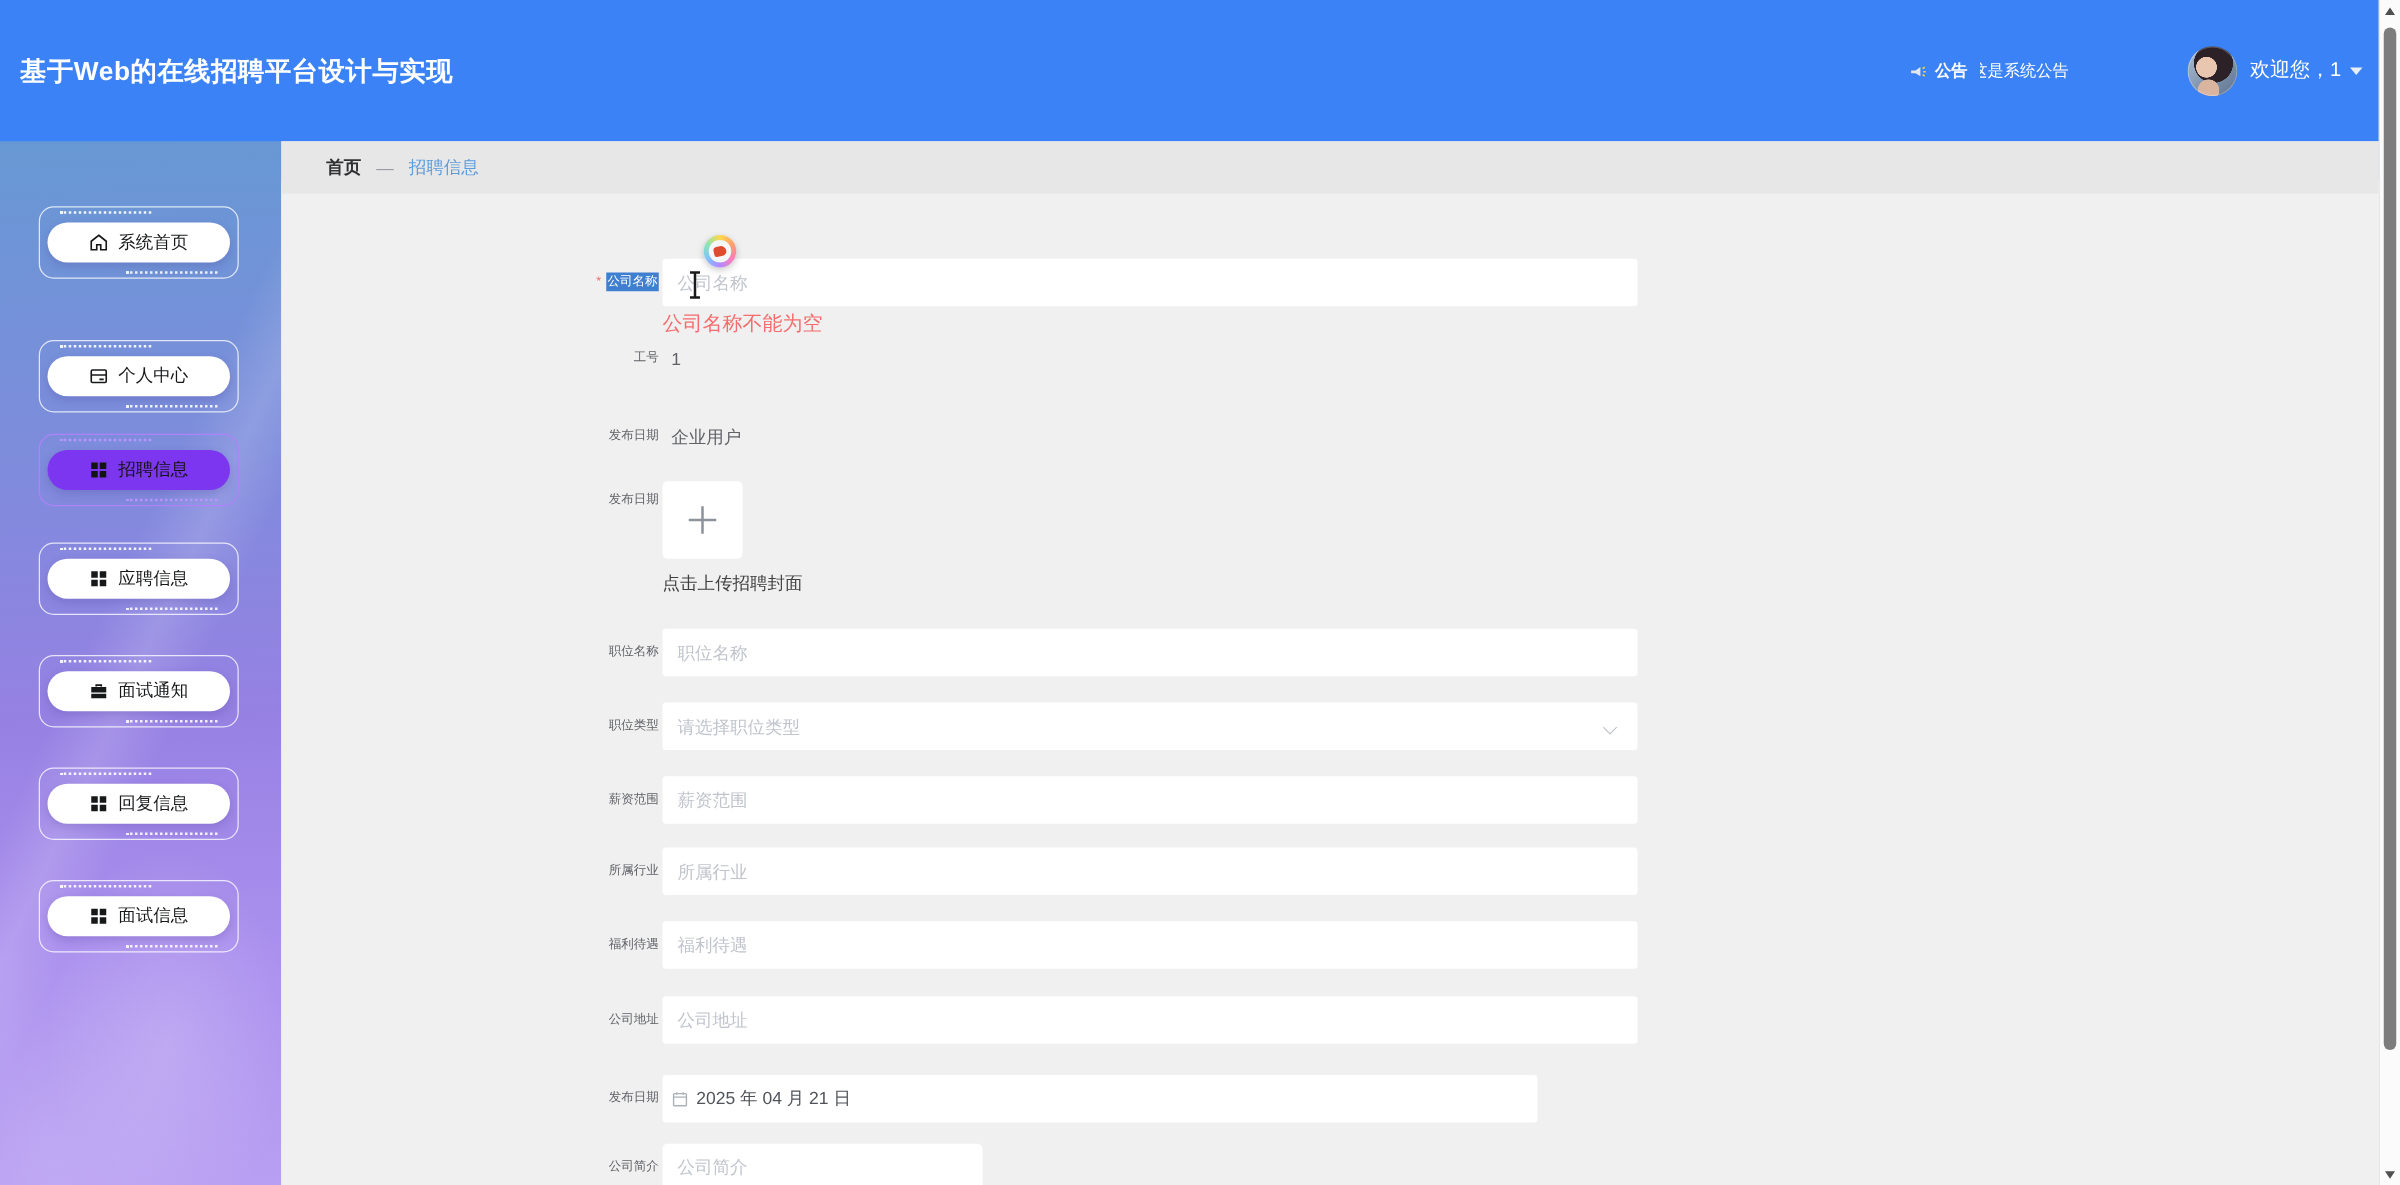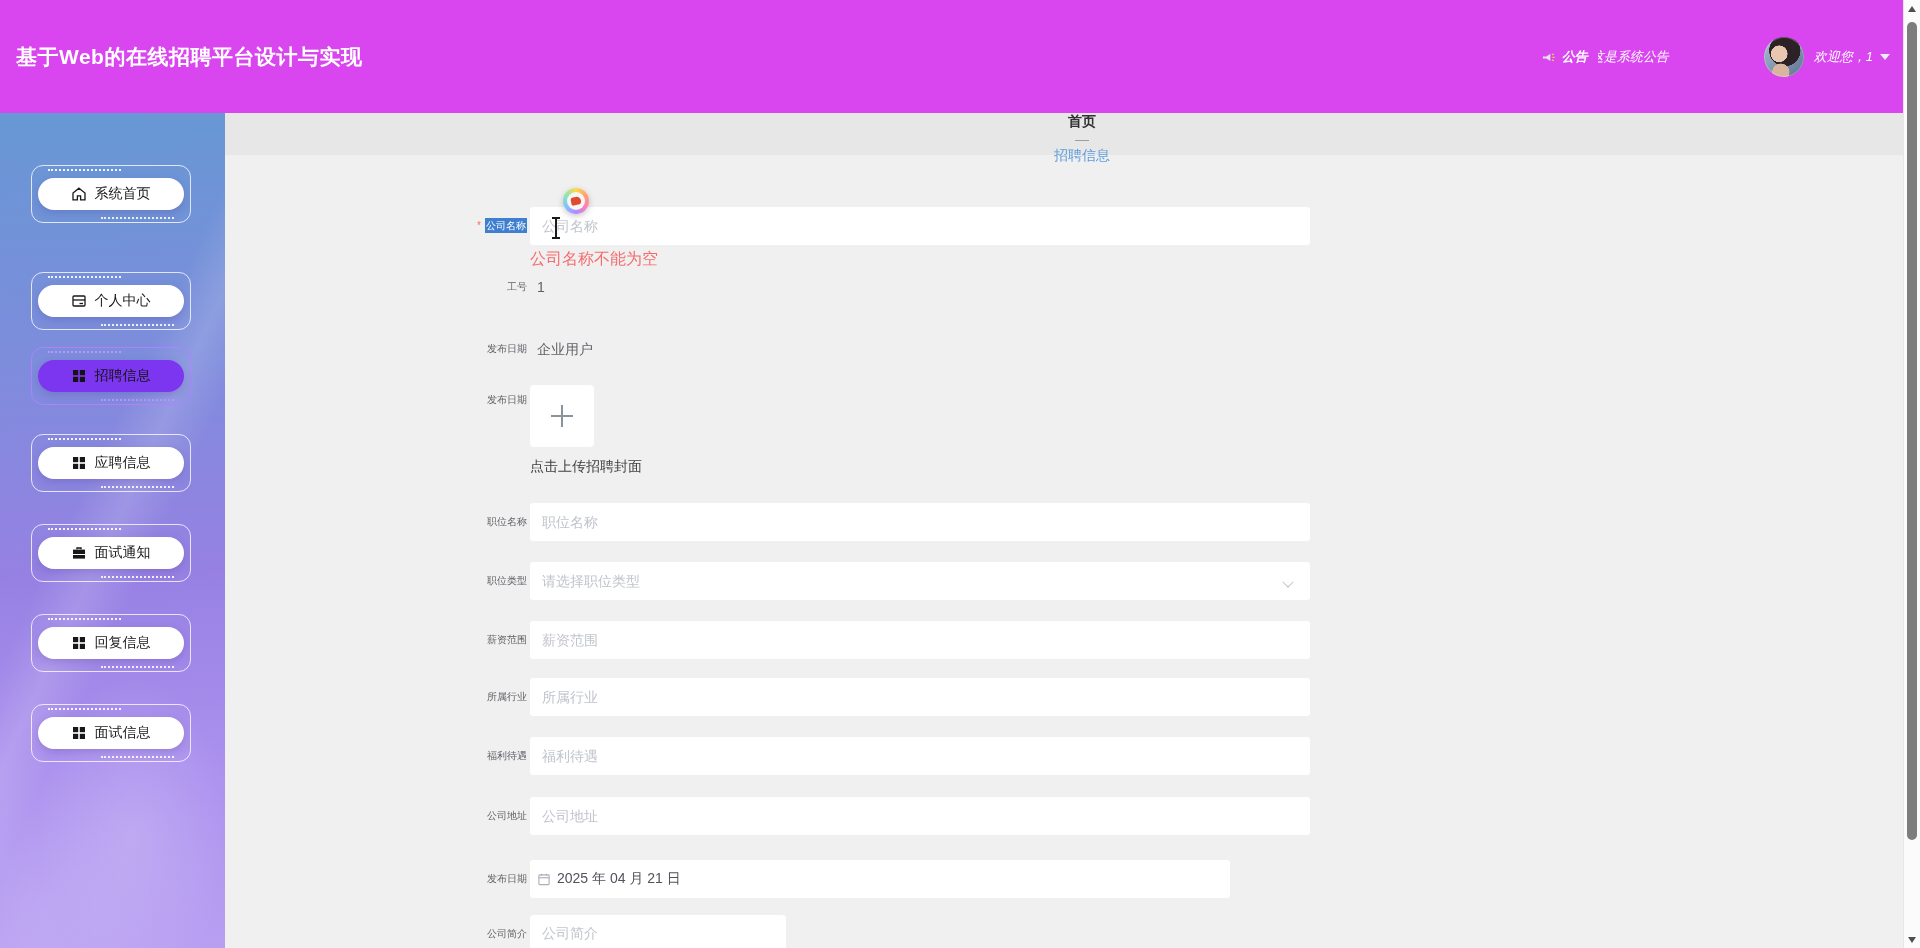--- a/index.html
+++ b/index.html
@@ -1,35 +1,35 @@
 <!DOCTYPE html>
 <html><head>
 <meta charset="utf-8">
 <style>
   html,body{margin:0;padding:0;background:#fff;}
   .page{position:relative;width:1920px;height:948px;overflow:hidden;
         font-family:"Liberation Sans","DejaVu Sans",sans-serif;background:#f0f0f1;}
 
   
-  .top-header{position:absolute;top:0;left:0;width:100%;height:145px;background:#d946ef;}
+  .top-header{position:absolute;top:0;left:0;width:100%;height:145px;background:#3b82f6;}
   .app-title{position:absolute;left:16px;top:0;height:113px;display:flex;align-items:center;
              margin:0;color:#fff;font-size:21px;font-weight:bold;letter-spacing:.5px;}
-  .header-right{position:absolute;right:30px;top:0;height:113px;display:flex;align-items:center;color:#fff;font-style:italic;}
+  .header-right{position:absolute;right:30px;top:0;height:113px;display:flex;align-items:center;color:#fff;}
   .announce{display:flex;align-items:center;font-size:13px;margin-right:86px;}
   .announce-label{font-weight:600;margin:0 10px 0 6px;}
   .marquee{width:80px;overflow:hidden;white-space:nowrap;}
   .marquee span{display:inline-block;margin-left:-7px;}
   .avatar{width:40px;height:40px;border-radius:50%;overflow:hidden;
     background:
       radial-gradient(circle at 38% 42%, #e9c6b0 0 24%, rgba(233,198,176,0) 25%),
       radial-gradient(circle at 42% 88%, #d9b49e 0 20%, rgba(217,180,158,0) 21%),
       radial-gradient(circle at 52% 34%, #2c2126 0 46%, rgba(44,33,38,0) 47%),
       linear-gradient(135deg,#aebfd6 0%,#7e93ad 55%,#5d7390 100%);
     box-shadow:inset 0 0 0 1px rgba(255,255,255,.25);}
-  .welcome{font-size:13px;margin-left:10px;}
+  .welcome{font-size:16px;margin-left:10px;}
   .caret-down{margin-left:7px;width:0;height:0;border-left:5px solid transparent;
               border-right:5px solid transparent;border-top:6px solid #e9eef7;}
 
   
   .sidebar{position:absolute;left:0;top:113px;width:225px;height:835px;overflow:hidden;
     background:linear-gradient(178deg,#6798d4 0%,#7e8cdc 30%,#9681e3 55%,#ab90ee 78%,#b99ff2 100%);}
   .sidebar::before{content:"";position:absolute;inset:0;pointer-events:none;
     background:
       linear-gradient(115deg,transparent 42%,rgba(255,255,255,.14) 50%,transparent 58%),
       radial-gradient(140px 220px at 60% 86%,rgba(255,255,255,.18),transparent 70%),
@@ -44,21 +44,21 @@
              display:flex;align-items:center;justify-content:center;gap:9px;font-size:14px;color:#17181a;
              box-shadow:0 3px 8px rgba(70,50,140,.22);}
   .menu-item.active .menu-pill{background:#7d36ef;color:#141414;}
   .menu-item.active .menu-frame{border-color:rgba(176,130,252,.95);}
   .menu-item.active .menu-frame::before,.menu-item.active .menu-frame::after{border-top-color:rgba(190,150,255,.95);}
   .mi-icon{display:inline-flex;width:14px;height:14px;}
 
   
   .content{position:absolute;left:225px;top:113px;width:1678px;height:835px;background:#f0f0f1;overflow:hidden;}
   .crumb-bar{position:absolute;top:0;left:0;width:100%;height:42px;background:#e7e7e8;
-             display:flex;align-items:center;padding-left:36px;box-sizing:border-box;font-size:14px;flex-direction:column;}
+             display:flex;align-items:center;padding-left:36px;box-sizing:border-box;font-size:14px;}
   .crumb-home{color:#303133;font-weight:bold;cursor:pointer;}
   .crumb-sep{color:#9a9da3;margin:0 12px;}
   .crumb-current{color:#5c9cdb;}
 
   .row{position:absolute;left:0;width:100%;height:38px;}
   .f-label{position:absolute;left:182px;width:120px;text-align:right;font-size:10px;color:#606266;line-height:38px;}
   .f-label.tight{line-height:20px;}
   .f-input{position:absolute;left:305px;width:780px;height:38px;background:#fff;border:none;outline:none;
            border-radius:3px;padding:0 12px;box-sizing:border-box;font-size:14px;color:#606266;font-family:inherit;}
   .f-input::placeholder,.f-textarea::placeholder{color:#c0c4cc;}

